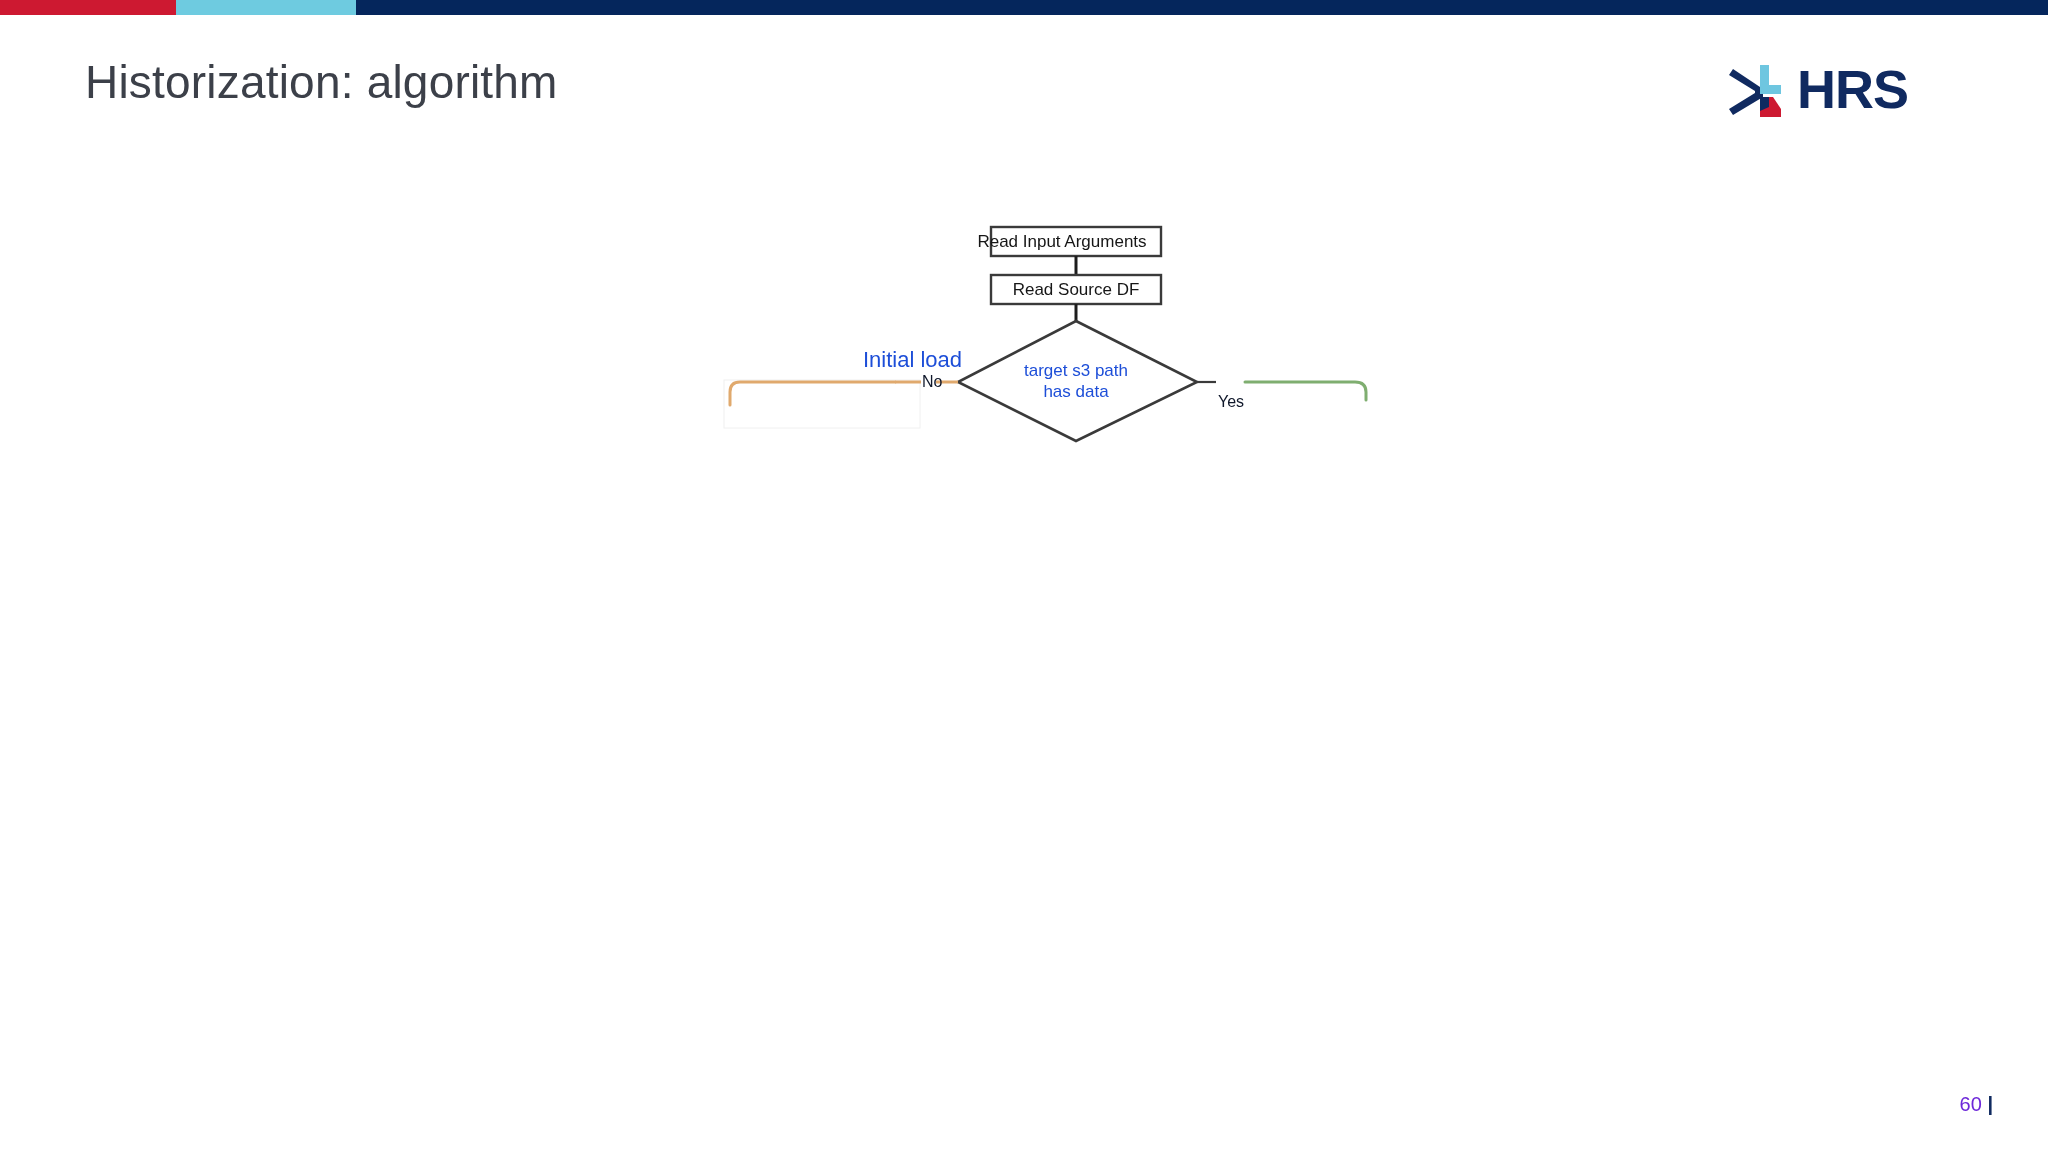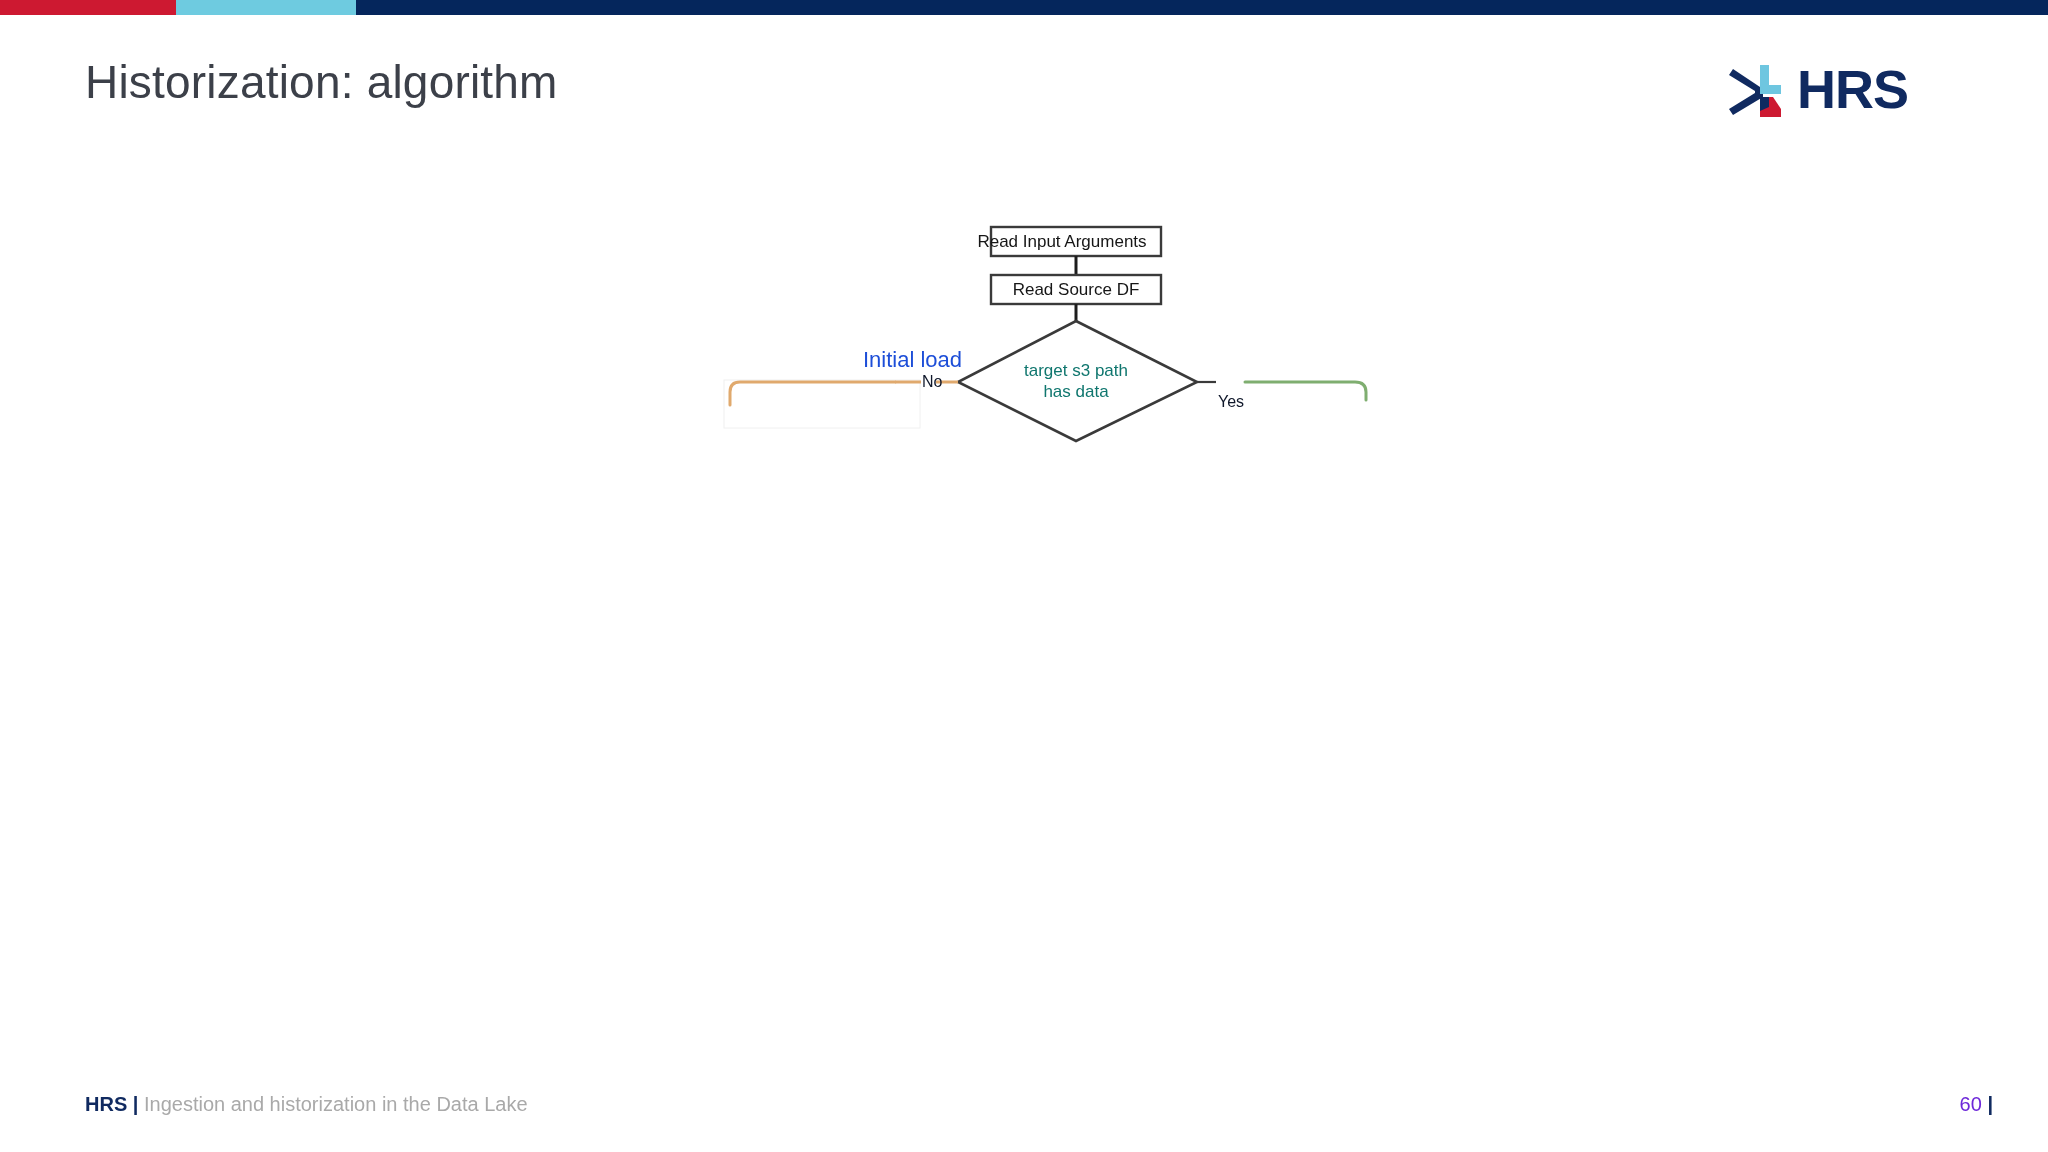--- a/index.html
+++ b/index.html
@@ -80,21 +80,21 @@
   .fc-box-label {
     position: absolute;
     font-size: 17px;
     color: #161616;
     white-space: nowrap;
     text-align: center;
   }
   .fc-diamond-label {
     position: absolute;
     font-size: 17px;
-    color: #0f766e;
+    color: #1d4ed8;
     text-align: center;
     line-height: 21px;
     white-space: pre-line;
   }
   .fc-branch-label {
     position: absolute;
     font-size: 22px;
     font-weight: normal;
     color: #1d4ed8;
     white-space: nowrap;
@@ -175,24 +175,19 @@
     <div class="fc-diamond-label" style="left:306px; top:160px; width:140px;">target s3 path
 has data</div>
 
     <div class="fc-label" style="left:222px; top:173px;">No</div>
 
     <div class="fc-label" style="left:518px; top:173px;margin-top:20px;">Yes</div>
 
     <div class="fc-branch-label" style="left:163px; top:147px;">Initial load</div>
   </div>
 
-  <div class="footer">
-    <span class="f-brand">HRS</span>
-    <span class="f-sep">|</span>
-    <span class="f-text">Ingestion and historization in the Data Lake</span>
-  </div>
 
   <div class="pagenum">
     <span class="p-num">60</span>
     <span class="p-sep">|</span>
   </div>
 
 </div>
 
 </body></html>

